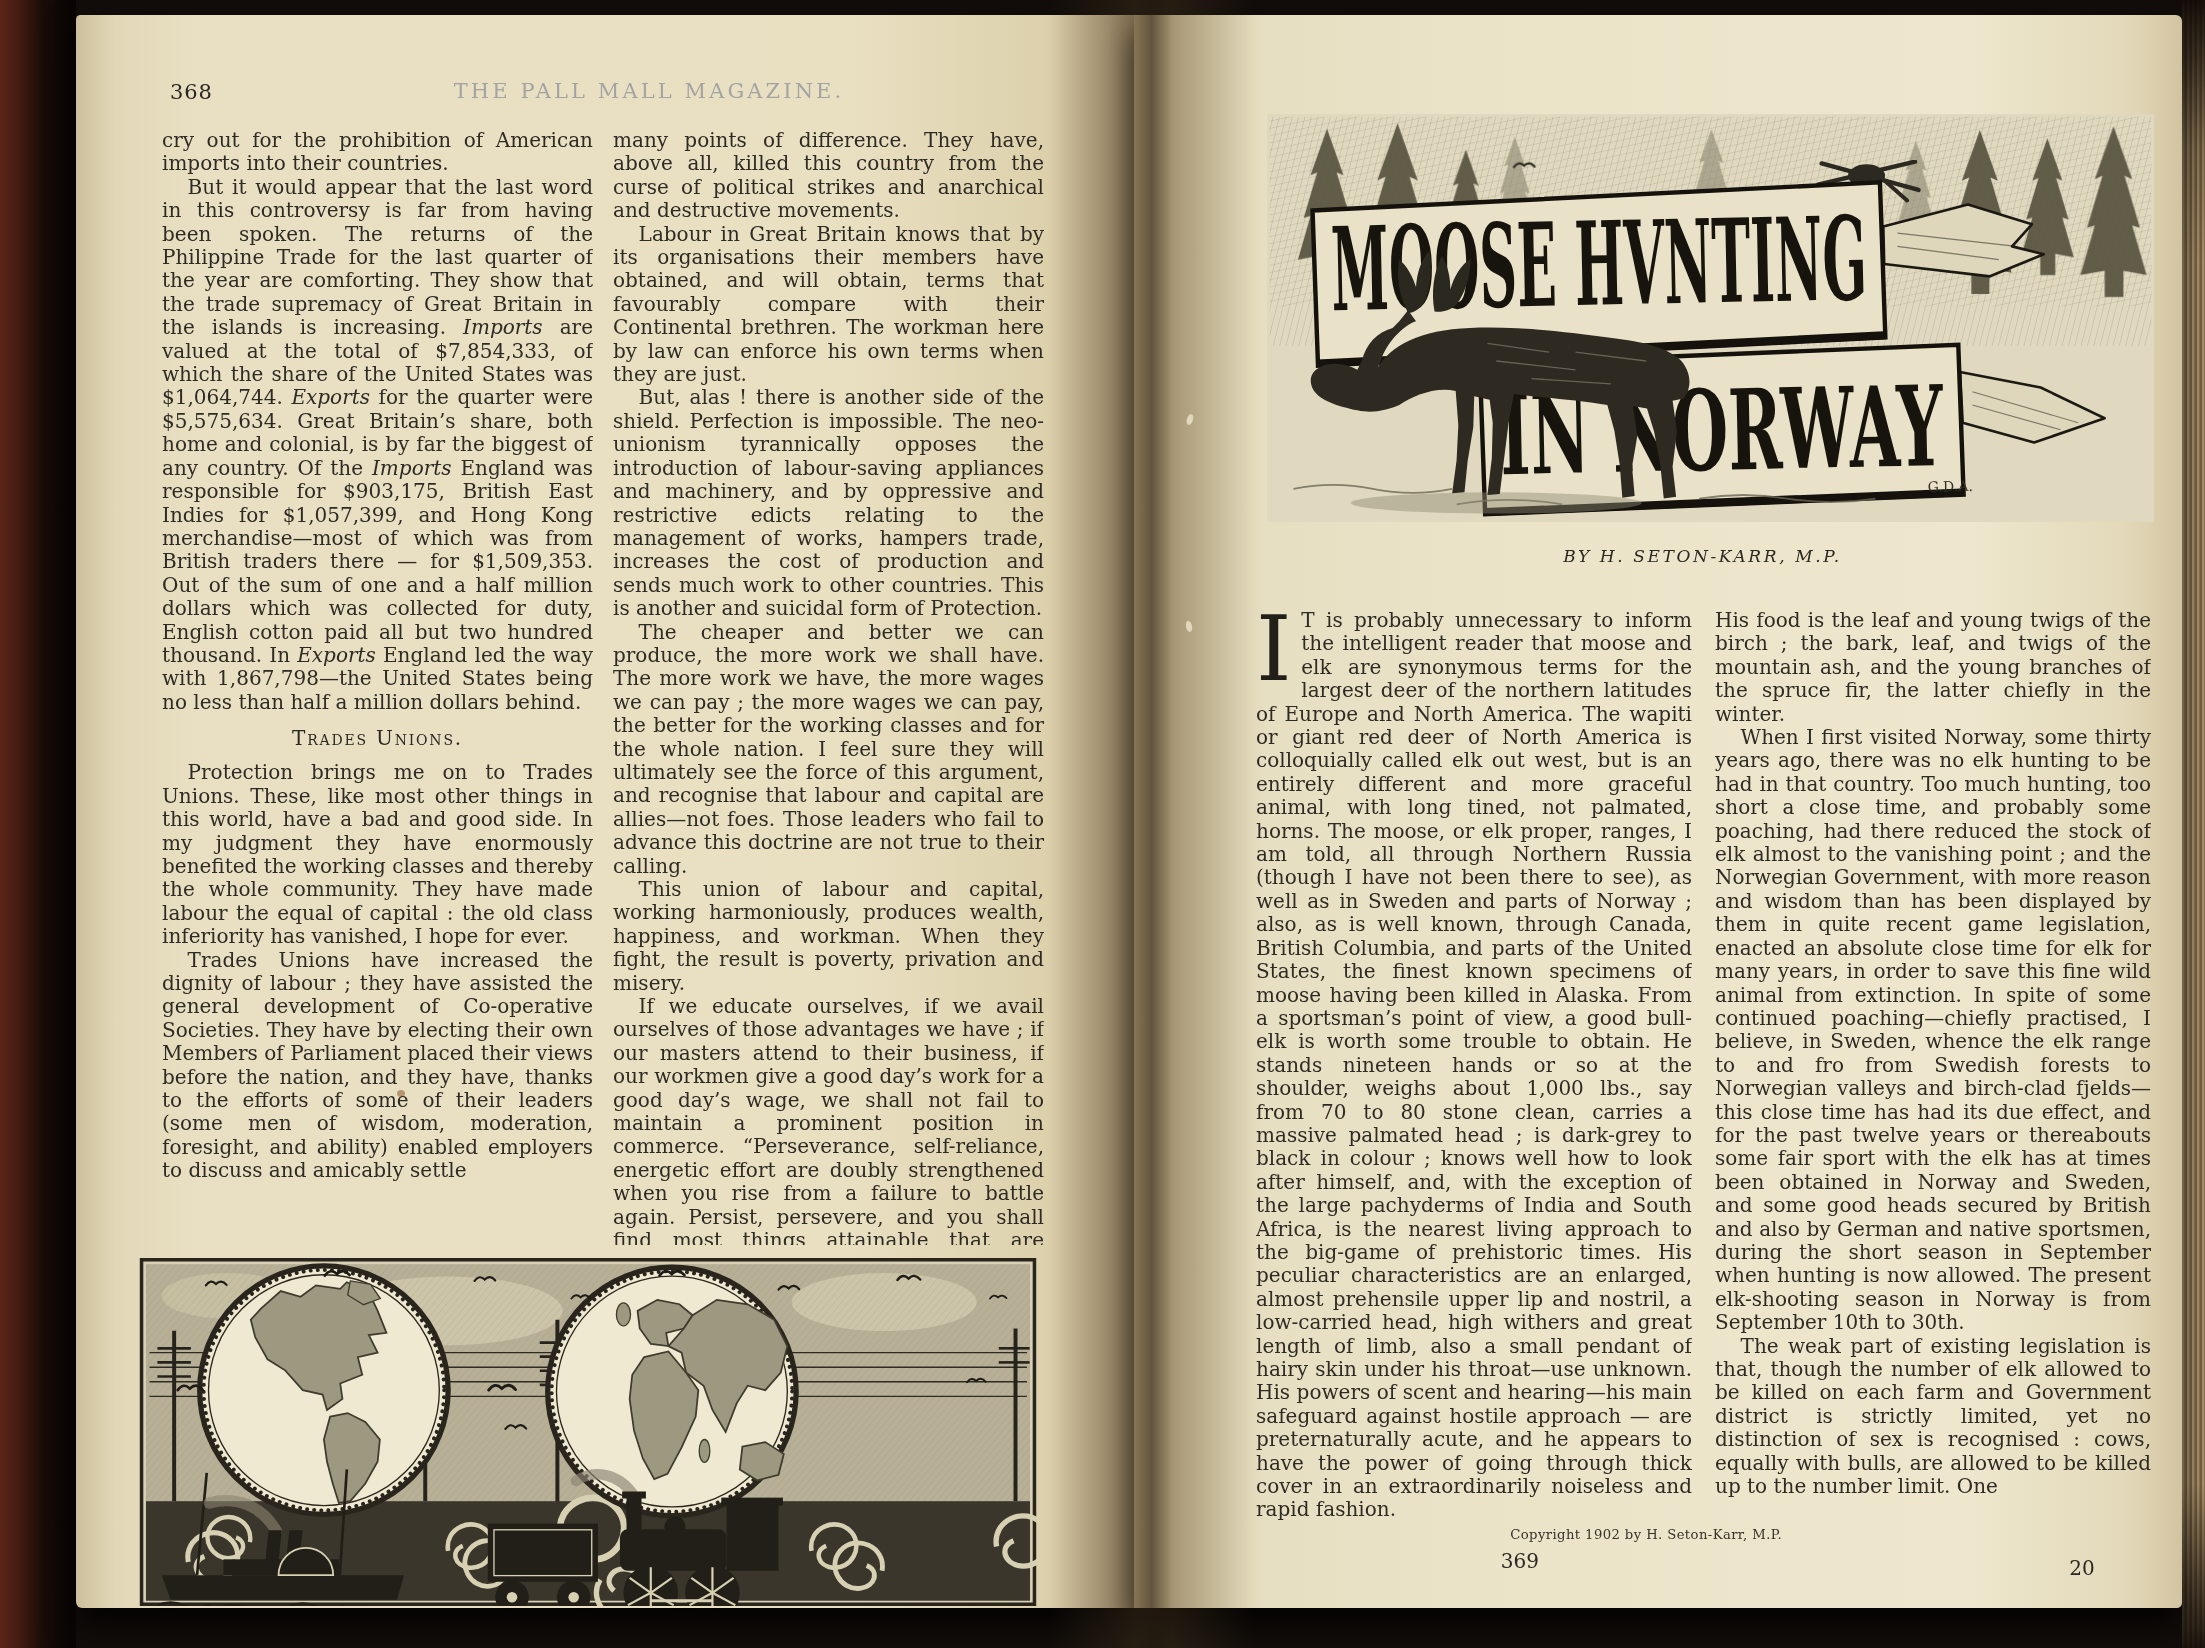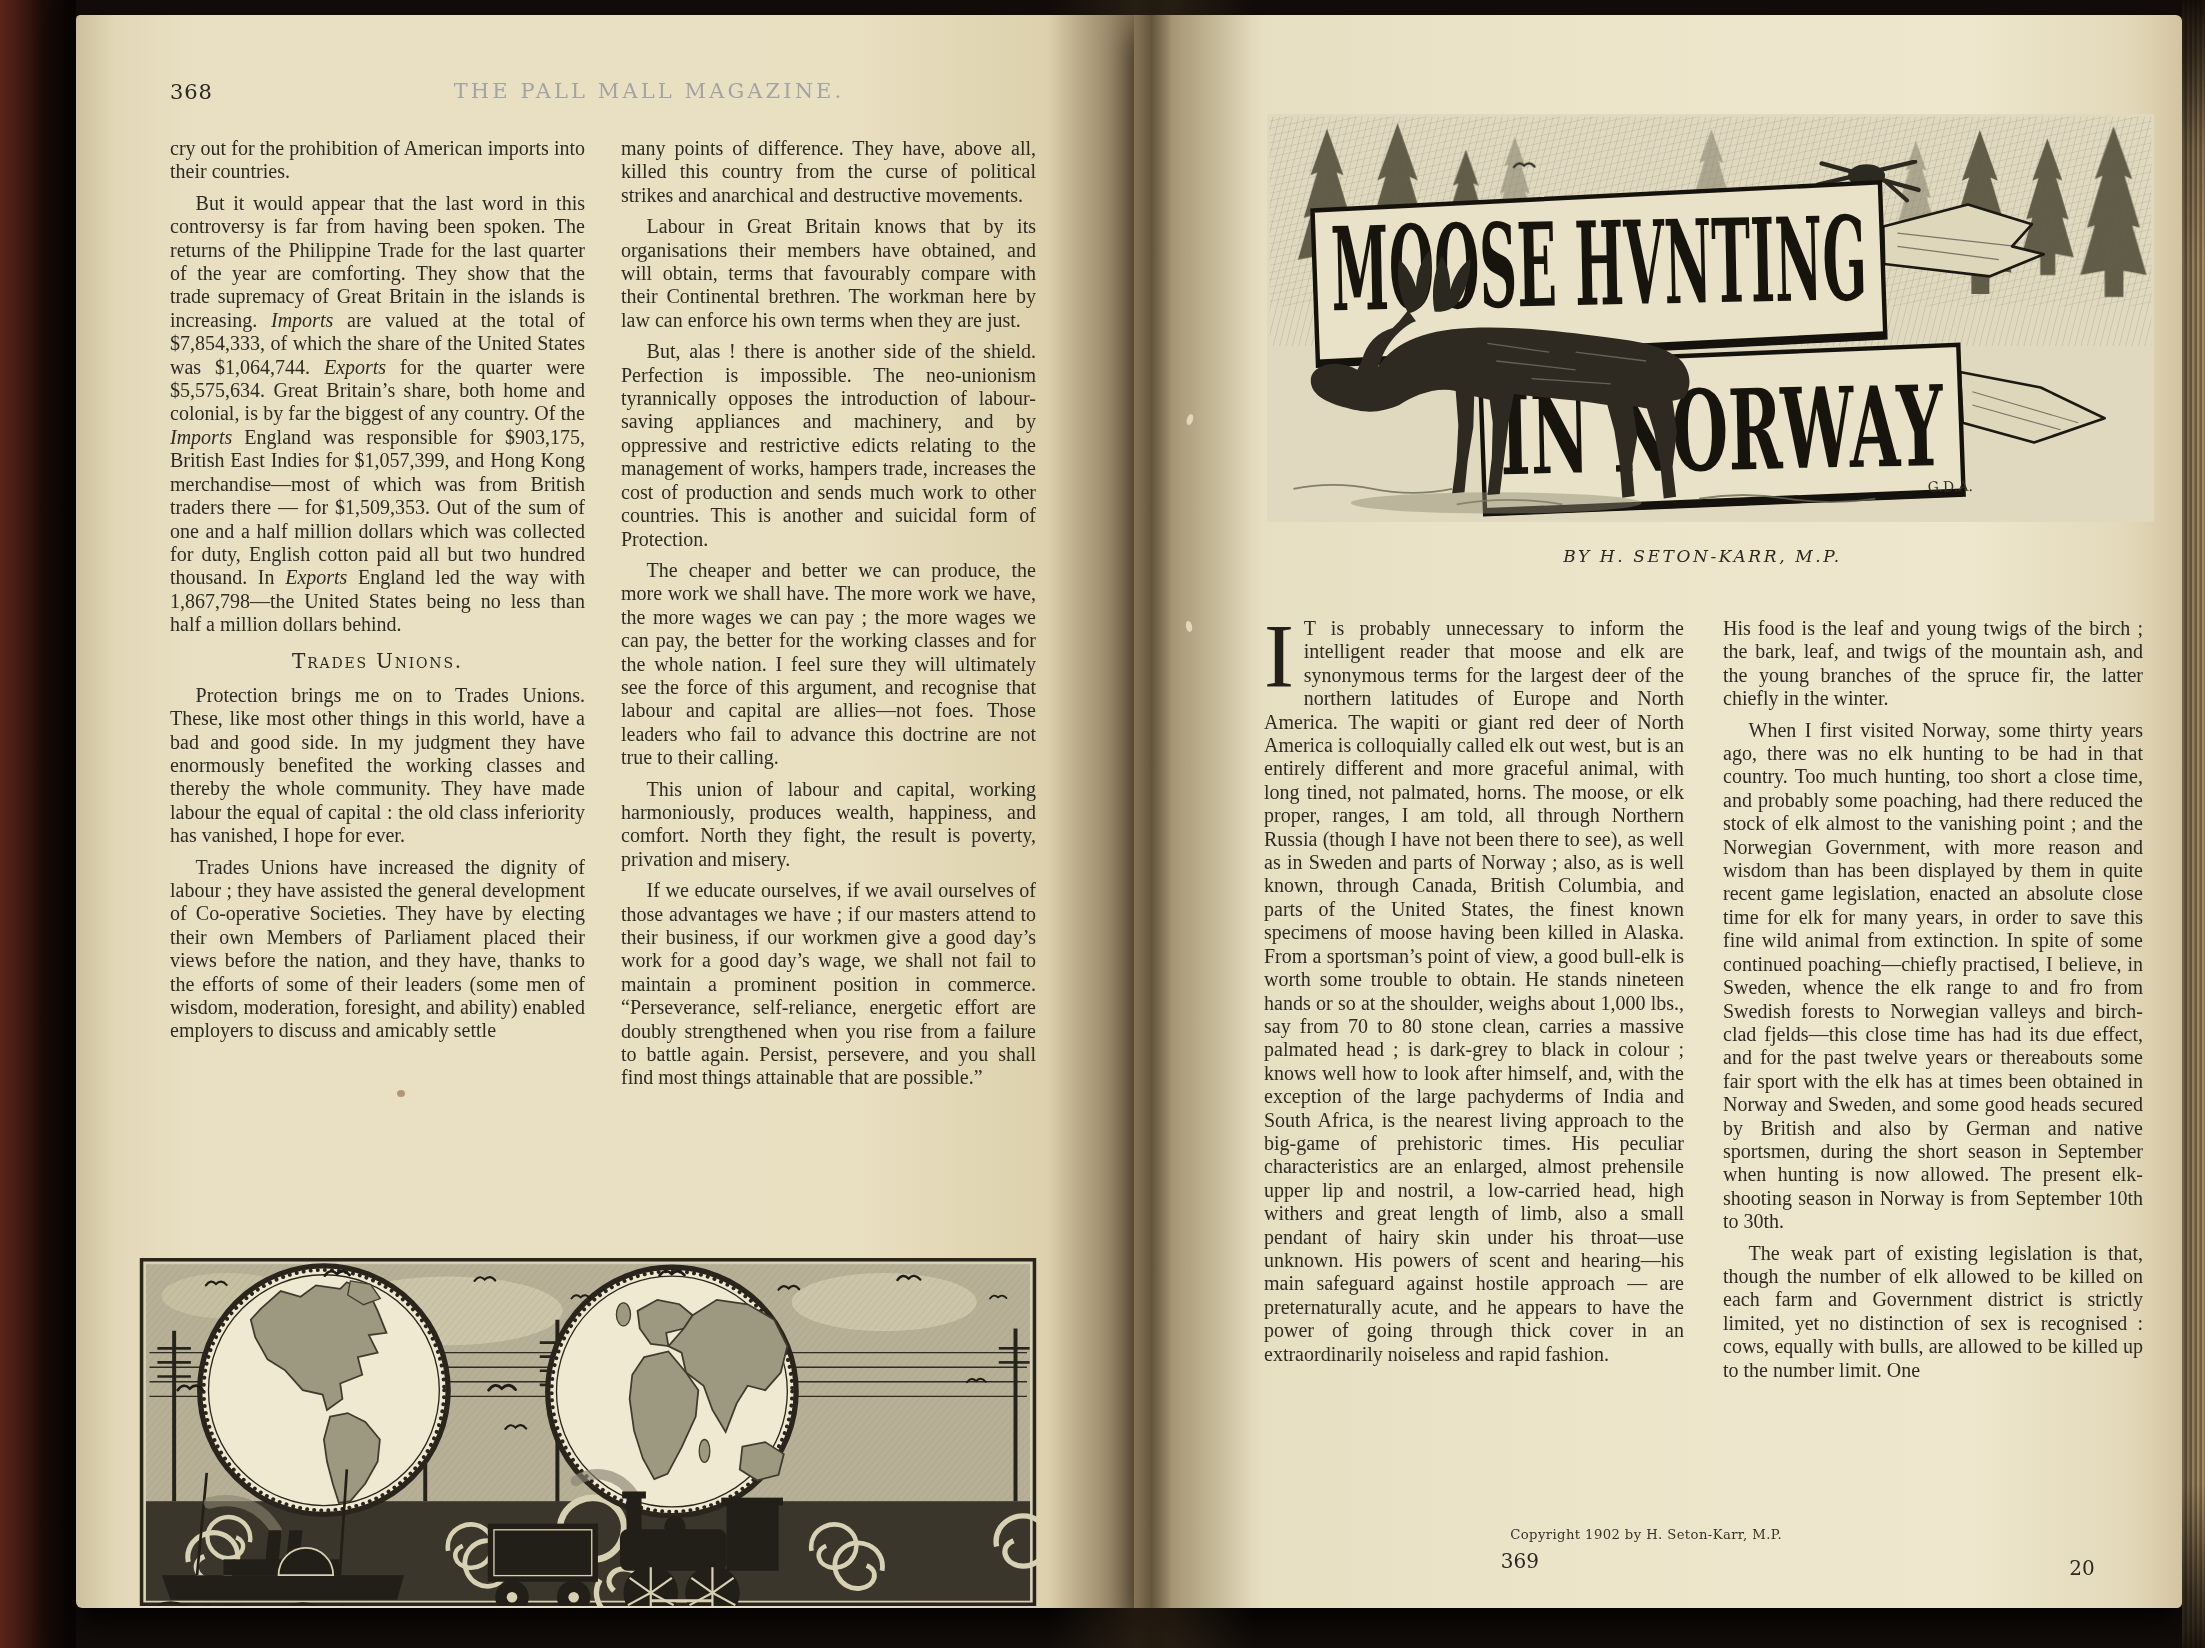--- a/index.html
+++ b/index.html
@@ -24,21 +24,21 @@
       background:linear-gradient(90deg,#a8946f 0,#cdc09c 49px,#e7dfc2 132px,#ece4c9 397px,#eee7cd 838px,#e3d9ba 992px,#d3c4a0 1048px);}
   .gutter{position:absolute;left:1050px;top:0;height:1649px;width:203px;pointer-events:none;
       background:linear-gradient(90deg,rgba(60,45,25,0) 0%,rgba(74,58,35,.38) 42%,rgba(48,36,20,.62) 50%,rgba(86,68,40,.30) 60%,rgba(86,68,40,0) 100%);}
   .stitch{position:absolute;width:5.7px;height:10.6px;background:#ead;background:#e9e1c8;border-radius:50%;opacity:.85;}
   .fox{position:absolute;border-radius:50%;}
 
   
   .pagenum{position:absolute;font-size:21px;letter-spacing:0.9px;color:#2b2722;}
   .running-title{position:absolute;text-align:center;font-size:21px;letter-spacing:3.1px;color:#a3a3a3;white-space:nowrap;}
   .col{position:absolute;font-size:20px;line-height:23.4px;text-align:justify;overflow:hidden;color:#2e2a24;}
-  .col p{margin:8px;text-indent:25.6px;font-family:Liberation Serif, serif;}
+  .col p{margin:0;text-indent:25.6px;}
   .col p.no-indent{text-indent:0;}
   .sec-heading{font-variant:small-caps;font-weight:400;letter-spacing:1.8px;text-align:center;
       font-size:20px;margin:13.2px 0 10.6px;text-indent:0;color:#2b2721;}
   .dropcap{float:left;font-size:90px;line-height:70px;padding:5.3px 9.7px 0 0;color:#221e18;}
   .byline{position:absolute;text-align:center;font-size:17px;letter-spacing:2.6px;color:#2b2721;white-space:nowrap;font-style:italic;}
   .copyright{position:absolute;font-size:13.2px;text-align:right;color:#36312a;letter-spacing:0.4px;}
   .folio{position:absolute;font-size:20px;color:#2b2722;}
 
   .illo{position:absolute;}
   svg text.banner-word{font-family:"DejaVu Serif","Liberation Serif",serif;font-weight:700;fill:#17130d;}
@@ -69,21 +69,21 @@
       <h3 class="sec-heading">Trades Unions.</h3>
       <p class="">Protection brings me on to Trades Unions.  These, like most other things in this world, have a bad and good side. In my judgment they have enormously benefited the working classes and thereby the whole community.  They have made labour the equal of capital : the old class inferiority has vanished, I hope for ever.</p>
       <p class="">Trades Unions have increased the dignity of labour ; they have assisted the general development of Co-operative Societies.  They have by electing their own Members of Parliament placed their views before the nation, and they have, thanks to the efforts of some of their leaders (some men of wisdom, moderation, foresight, and ability) enabled employers to discuss and amicably settle</p>
     </div>
 
   <div class="col" style="left:613px;top:129px;width:431px;height:1116px;">
       <p class="no-indent">many points of difference.  They have, above all, killed this country from the curse of political strikes and anarchical and destructive movements.</p>
       <p class="">Labour in Great Britain knows that by its organisations their members have obtained, and will obtain, terms that favourably compare with their Continental brethren.  The workman here by law can enforce his own terms when they are just.</p>
       <p class="">But, alas ! there is another side of the shield.  Perfection is impossible.  The neo-unionism tyrannically opposes the introduction of labour-saving appliances and machinery, and by oppressive and restrictive edicts relating to the management of works, hampers trade, increases the cost of production and sends much work to other countries.  This is another and suicidal form of Protection.</p>
       <p class="">The cheaper and better we can produce, the more work we shall have.  The more work we have, the more wages we can pay ; the more wages we can pay, the better for the working classes and for the whole nation.  I feel sure they will ultimately see the force of this argument, and recognise that labour and capital are allies—not foes. Those leaders who fail to advance this doctrine are not true to their calling.</p>
-      <p class="">This union of labour and capital, working harmoniously, produces wealth, happiness, and comfort.  North they fight, the result is poverty, privation and misery.</p>
+      <p class="">This union of labour and capital, working harmoniously, produces wealth, happiness, and workman.  When they fight, the result is poverty, privation and misery.</p>
       <p class="">If we educate ourselves, if we avail ourselves of those advantages we have ; if our masters attend to their business, if our workmen give a good day’s work for a good day’s wage, we shall not fail to maintain a prominent position in commerce.  “Perseverance, self-reliance, energetic effort are doubly strengthened when you rise from a failure to battle again.  Persist, persevere, and you shall find most things attainable that are possible.”</p>
     </div>
 
   <div class="illo" style="left:139px;top:1258px;width:898px;height:348px;">
     <svg width="898" height="348" viewBox="0 0 2035 790">
       <defs>
         <pattern id="hatchA" width="12" height="12" patternUnits="userSpaceOnUse" patternTransform="rotate(40)">
           <line x1="0" y1="0" x2="0" y2="12" stroke="#7e795f" stroke-width="1.6"></line>
         </pattern>
         <path id="swirl" d="M0 0 C -10 -55 60 -85 95 -45 C 125 -10 95 45 50 40 C 15 36 5 0 35 -12" fill="none"></path>

